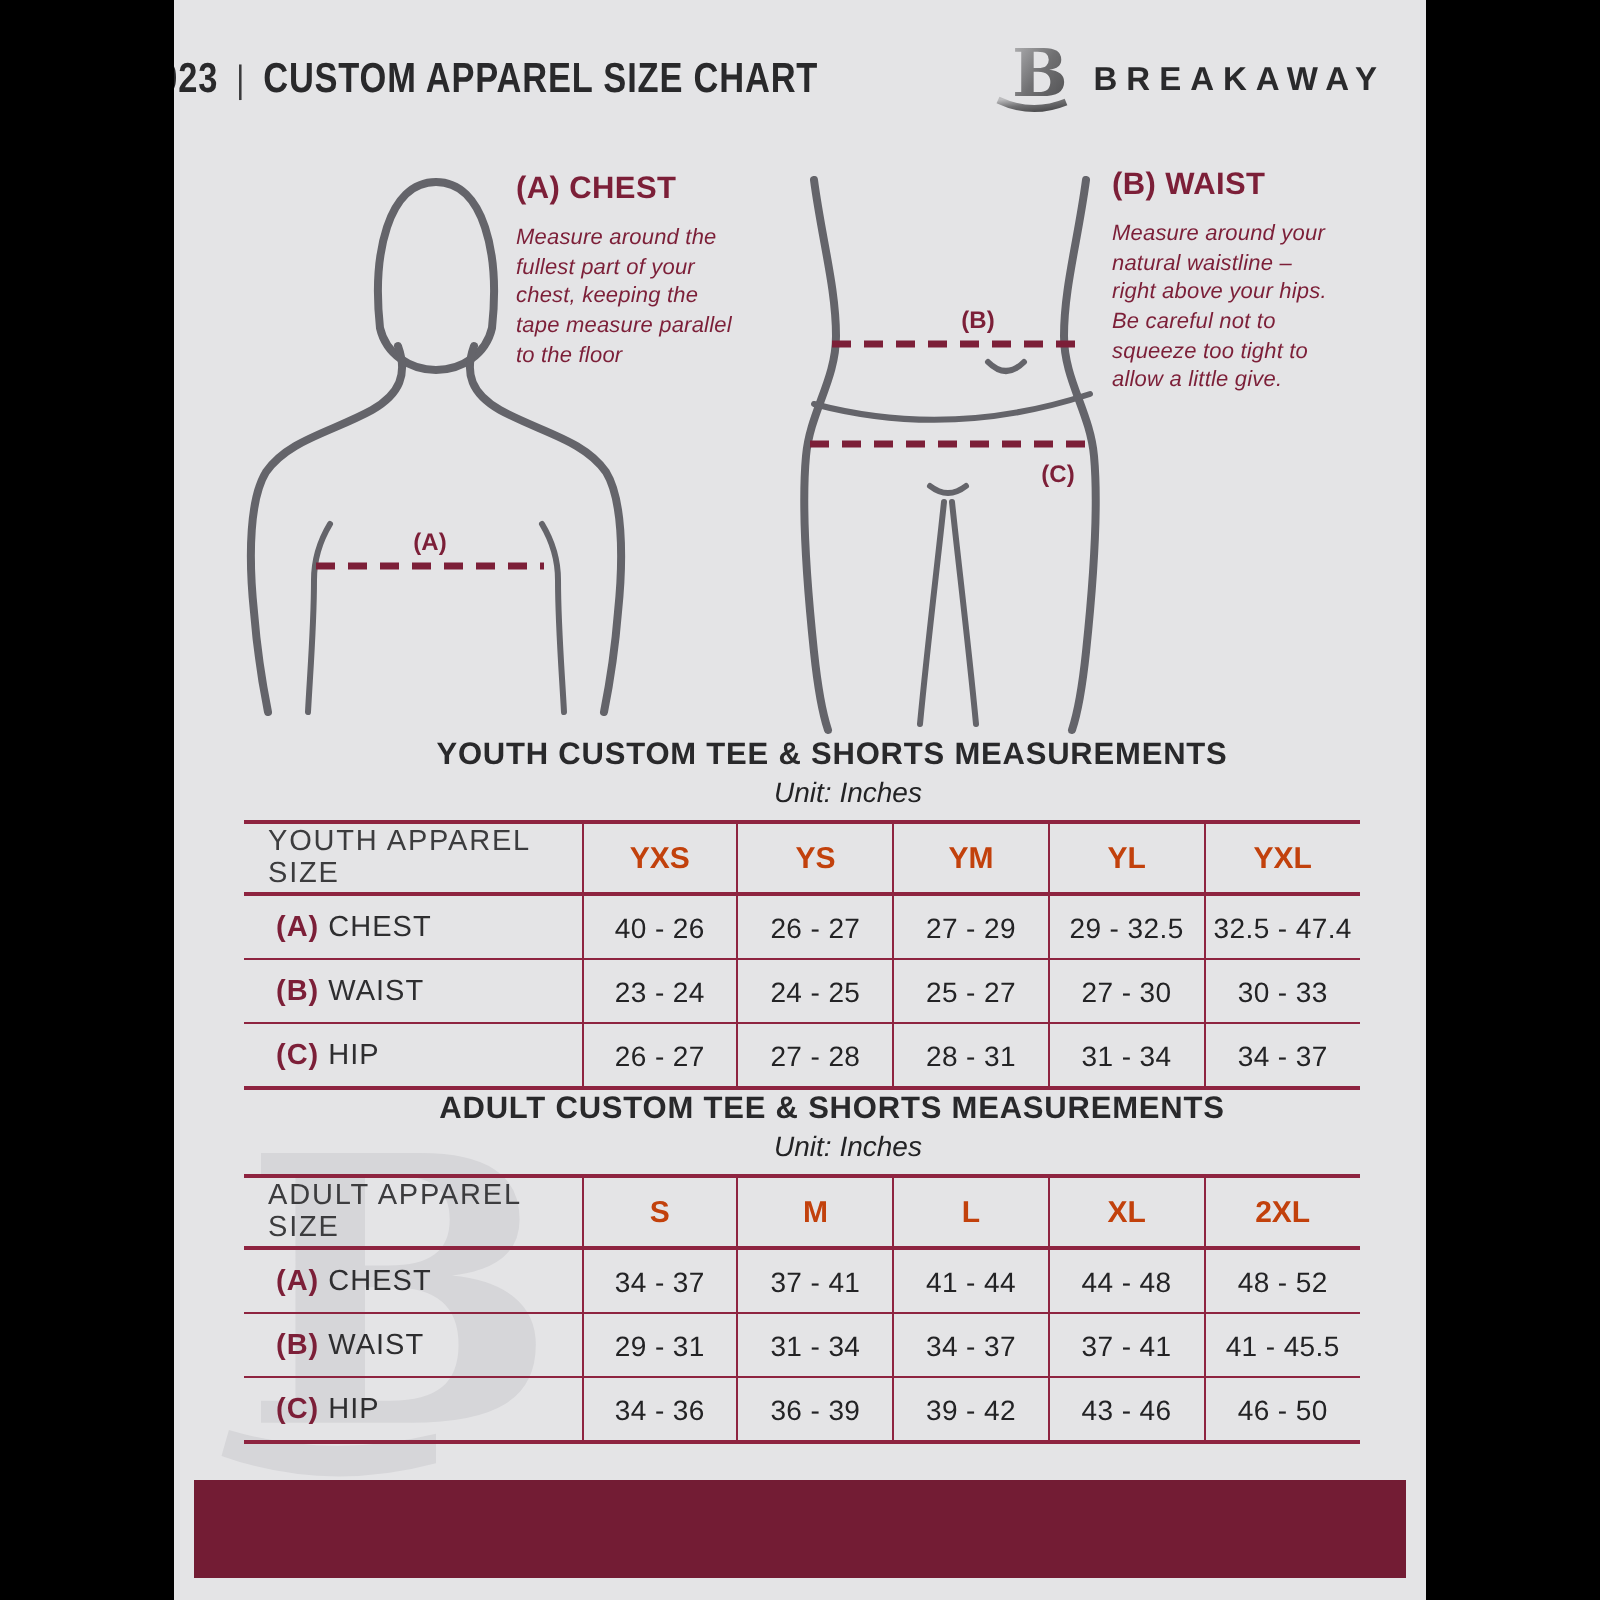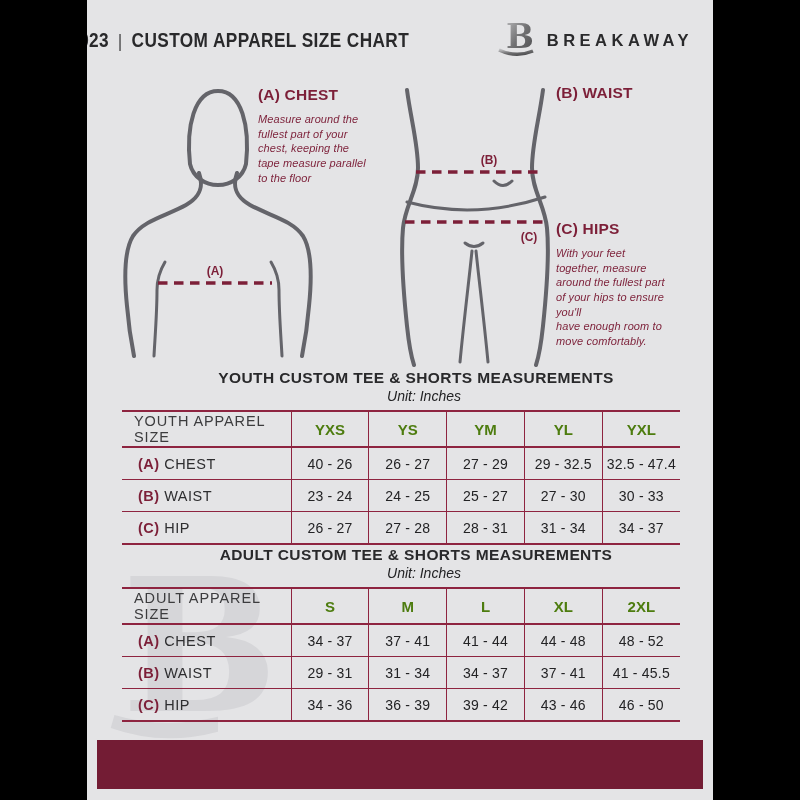--- a/index.html
+++ b/index.html
@@ -43,21 +43,21 @@
   .tbl-unit{position:absolute;left:0;width:626px;text-align:center;font-size:14px;font-style:italic;
             color:#232325;z-index:1;margin-left:24px;}
   .youth-title{top:369px;} .youth-unit{top:388px;}
   .adult-title{top:546px;} .adult-unit{top:565px;}
 
   
   .size-table{position:absolute;left:35px;width:558px;border-collapse:collapse;table-layout:fixed;
               border-top:2.5px solid var(--line,#8e2440);border-bottom:2.5px solid var(--line,#8e2440);z-index:1;}
   .youth-table{top:410px;} .adult-table{top:587px;}
   .size-table th,.size-table td{padding:0;text-align:center;}
-  .size-table thead th{height:34px;font-size:15px;font-weight:bold;color:#4d7c0f;
+  .size-table thead th{height:34px;font-size:15px;font-weight:bold;color:#c2410c;
               border-bottom:2.5px solid var(--line,#8e2440);}
   .size-table thead th.lbl{text-align:left;padding-left:12px;font-weight:normal;font-size:14.5px;
               letter-spacing:.9px;color:#3c3c3e;}
   .size-table tbody td{height:31px;font-size:14px;color:#232325;letter-spacing:.2px;}
   .size-table tbody tr + tr td{border-top:1.5px solid var(--line,#8e2440);}
   .size-table th + th,.size-table td + td{border-left:1.5px solid var(--line,#8e2440);}
   .size-table td.lbl{text-align:left;padding-left:16px;font-size:14.5px;letter-spacing:.5px;color:#2e2e30;}
   .pfx{color:var(--maroon,#7c1f38);font-weight:bold;}
 
   
@@ -127,30 +127,26 @@
   <div class="sec sec-chest">
     <h3 class="sec-h">(A) CHEST</h3>
     <p class="sec-b">Measure around the
 fullest part of your
 chest, keeping the
 tape measure parallel
 to the floor</p>
   </div>
   <div class="sec sec-waist">
     <h3 class="sec-h">(B) WAIST</h3>
-  </div>
-  <div class="sec sec-hips">
-    <h3 class="sec-h">(C) HIPS</h3>
-    <p class="sec-b">With your feet
-together, measure
-around the fullest part
-of your hips to ensure
-you'll
-have enough room to
-move comfortably.</p>
+    <p class="sec-b">Measure around your
+natural waistline –
+right above your hips.
+Be careful not to
+squeeze too tight to
+allow a little give.</p>
   </div>
 
   <div class="tbl-title youth-title">YOUTH CUSTOM TEE &amp; SHORTS MEASUREMENTS</div>
   <div class="tbl-unit youth-unit">Unit: Inches</div>
   <table class="size-table youth-table">
     <colgroup>
       <col style="width:169px">
         <col style="width:77.8px">
         <col style="width:77.8px">
       <col style="width:77.8px">

